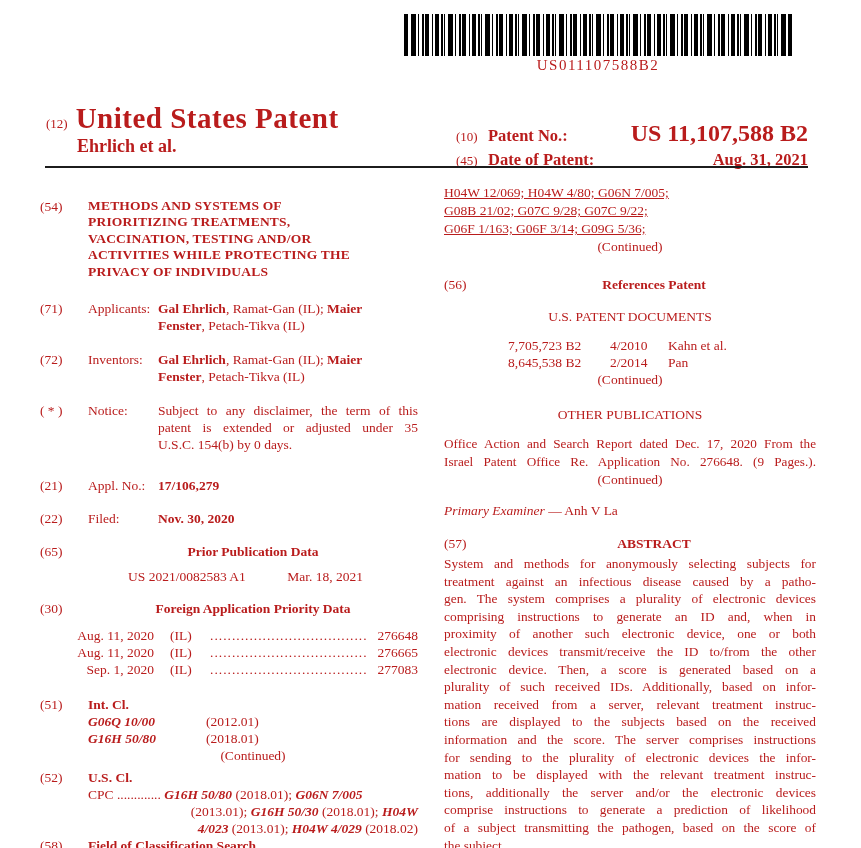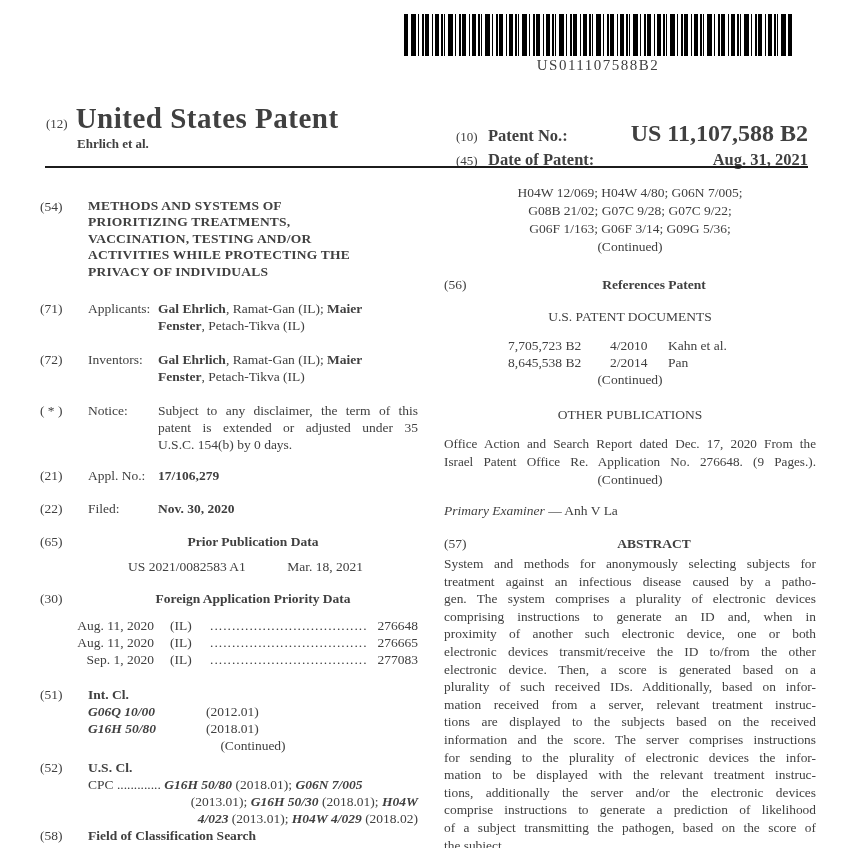--- a/index.html
+++ b/index.html
@@ -1,18 +1,18 @@
 <!DOCTYPE html>
 <html><head>
 <meta charset="utf-8">
 <style>
   html,body { margin:0; padding:0; background:#fff; }
   .page {
     position:relative; width:861px; height:848px; background:#fff;
-    font-family:"Liberation Serif", serif; color:#404040; overflow:hidden;
+    font-family:"Liberation Serif", serif; color:#b91c1c; overflow:hidden;
     -webkit-font-smoothing:antialiased;
   }
   .b  { font-weight:bold; }
   .i  { font-style:italic; }
   .bi { font-weight:bold; font-style:italic; }
 
   
   .barcode-zone { position:absolute; left:404px; top:14px; width:388px; }
   .barcode {
     height:42px; width:100%;
@@ -29,21 +29,21 @@
         #000 28px,#000 29px,#fff 29px,#fff 31px,
         #000 31px,#000 35px,#fff 35px,#fff 37px);
   }
   .barcode-text { text-align:center; font-size:15px; letter-spacing:1.5px; margin-top:1px; }
 
   
   .knum { font-size:13px; }
   .hdr-left { position:absolute; left:46px; top:102px; }
   .hdr-left .title-row { display:flex; align-items:baseline; gap:8px; }
   .big-title { font-size:29px; font-weight:bold; letter-spacing:0.5px; }
-  .byline { font-size:13px; font-weight:bold; margin:1px 0 0 31px; }
+  .byline { font-size:18px; font-weight:bold; margin:1px 0 0 31px; }
 
   .hdr-right { position:absolute; left:456px; top:120px; width:352px; }
   .hr-row { display:flex; align-items:baseline; margin-bottom:3px; }
   .hr-row .knum { width:32px; }
   .hr-label { font-size:16.5px; font-weight:bold; }
   .hr-val { font-size:16.5px; font-weight:bold; margin-left:auto; }
   .hr-val.bignum { font-size:24px; }
 
   .rule { position:absolute; top:166px; left:45px; width:763px; border-top:2px solid #1c1c1c; }
 
@@ -68,21 +68,21 @@
   .prow { display:flex; margin-left:28px; }
   .prow .pdt { width:86px; text-align:right; flex:0 0 86px; }
   .prow .pco { width:40px; flex:0 0 40px; margin-left:16px; }
   .prow .pdots { flex:1; overflow:hidden; white-space:nowrap; letter-spacing:1px; }
   .prow .pno { width:52px; flex:0 0 52px; text-align:right; }
 
   .iclrow { display:flex; }
   .iclrow .code { width:118px; flex:0 0 118px; }
 
   .cpc2 { text-align:right; }
-  .rline { text-align:center; line-height:18px; height:18px; overflow:hidden; }
+  .rline { text-align:left; line-height:18px; height:18px; overflow:hidden;text-decoration:underline; }
 
   .refrow { display:flex; margin-left:64px; line-height:16.5px; }
   .refrow .rno { width:102px; flex:0 0 102px; }
   .refrow .rdt { width:58px; flex:0 0 58px; }
 
   .abs-line { text-align:justify; text-align-last:justify; height:17.6px; overflow:hidden; font-size:13.4px; }
   .abs-last { height:17.6px; overflow:hidden; font-size:13.4px; }
   .pub-line { text-align:justify; text-align-last:justify; height:18px; overflow:hidden; font-size:13.2px; }
 </style>
 </head>
@@ -154,21 +154,21 @@
         <div class="body" style="display:flex;">
           <span class="lab">Notice:</span>
           <div style="flex:1;">
             <div class="jl">Subject to any disclaimer, the term of this</div>
             <div class="jl">patent is extended or adjusted under 35</div>
             <div>U.S.C. 154(b) by 0 days.</div>
           </div>
         </div>
       </div>
 
-      <div class="sec" style="margin-top:14px;">
+      <div class="sec" style="margin-top:24px;">
         <span class="num">(21)</span>
         <div class="body"><span class="lab">Appl. No.:</span><span class="b">17/106,279</span></div>
       </div>
 
       <div class="sec" style="margin-top:16px;">
         <span class="num">(22)</span>
         <div class="body"><span class="lab">Filed:</span><span class="b">Nov. 30, 2020</span></div>
       </div>
 
       <div class="sec" style="margin-top:16px;">

